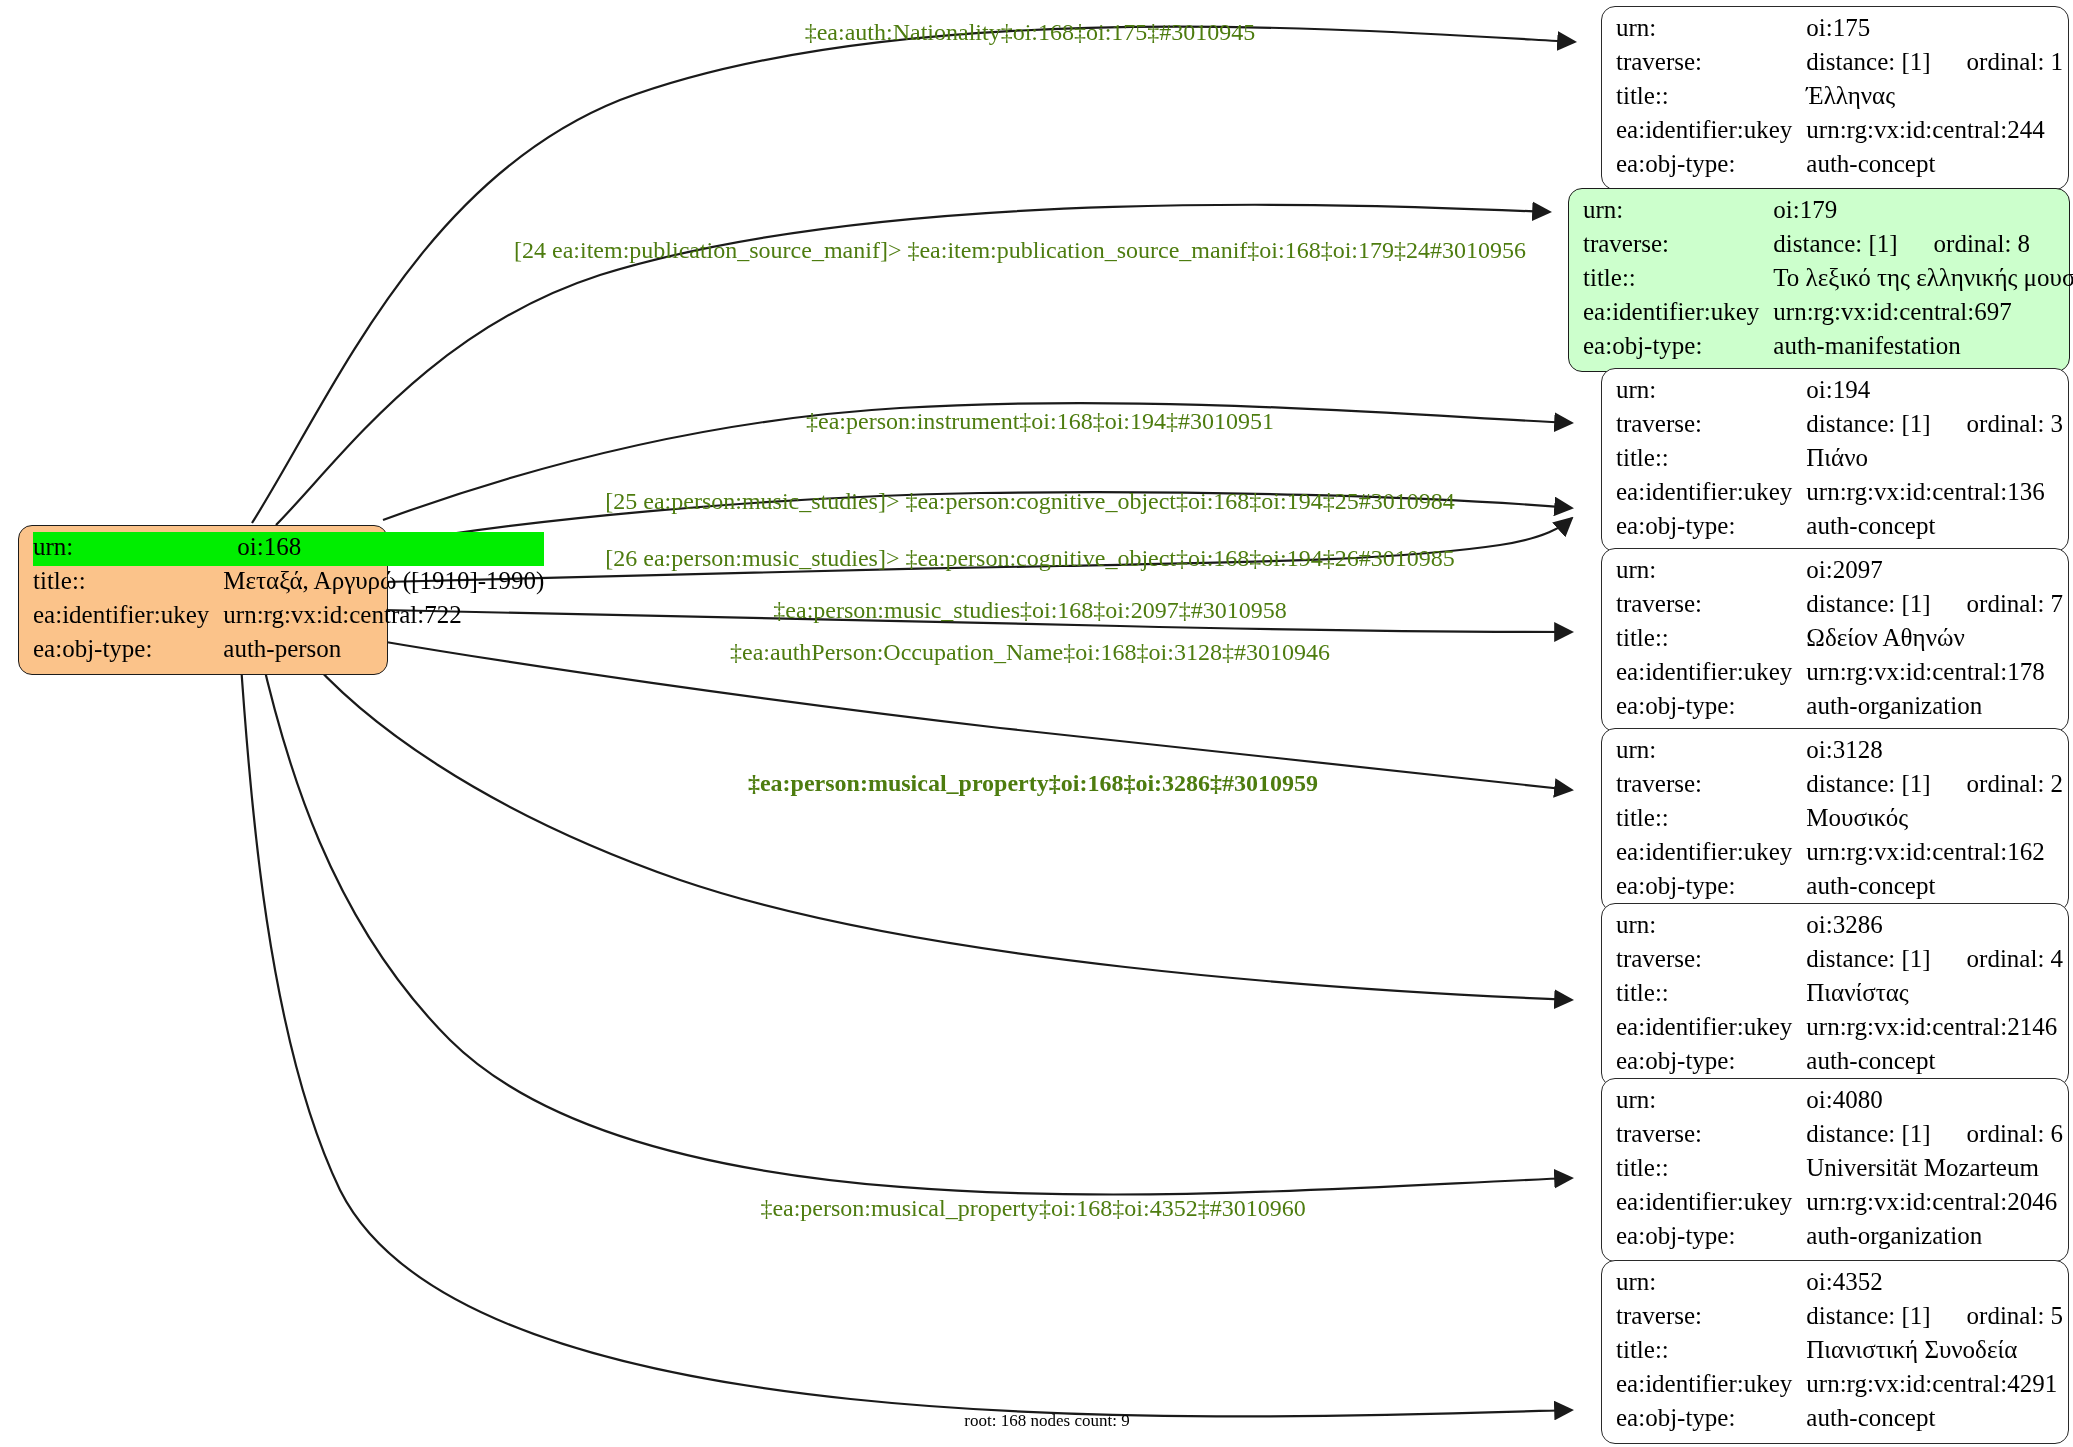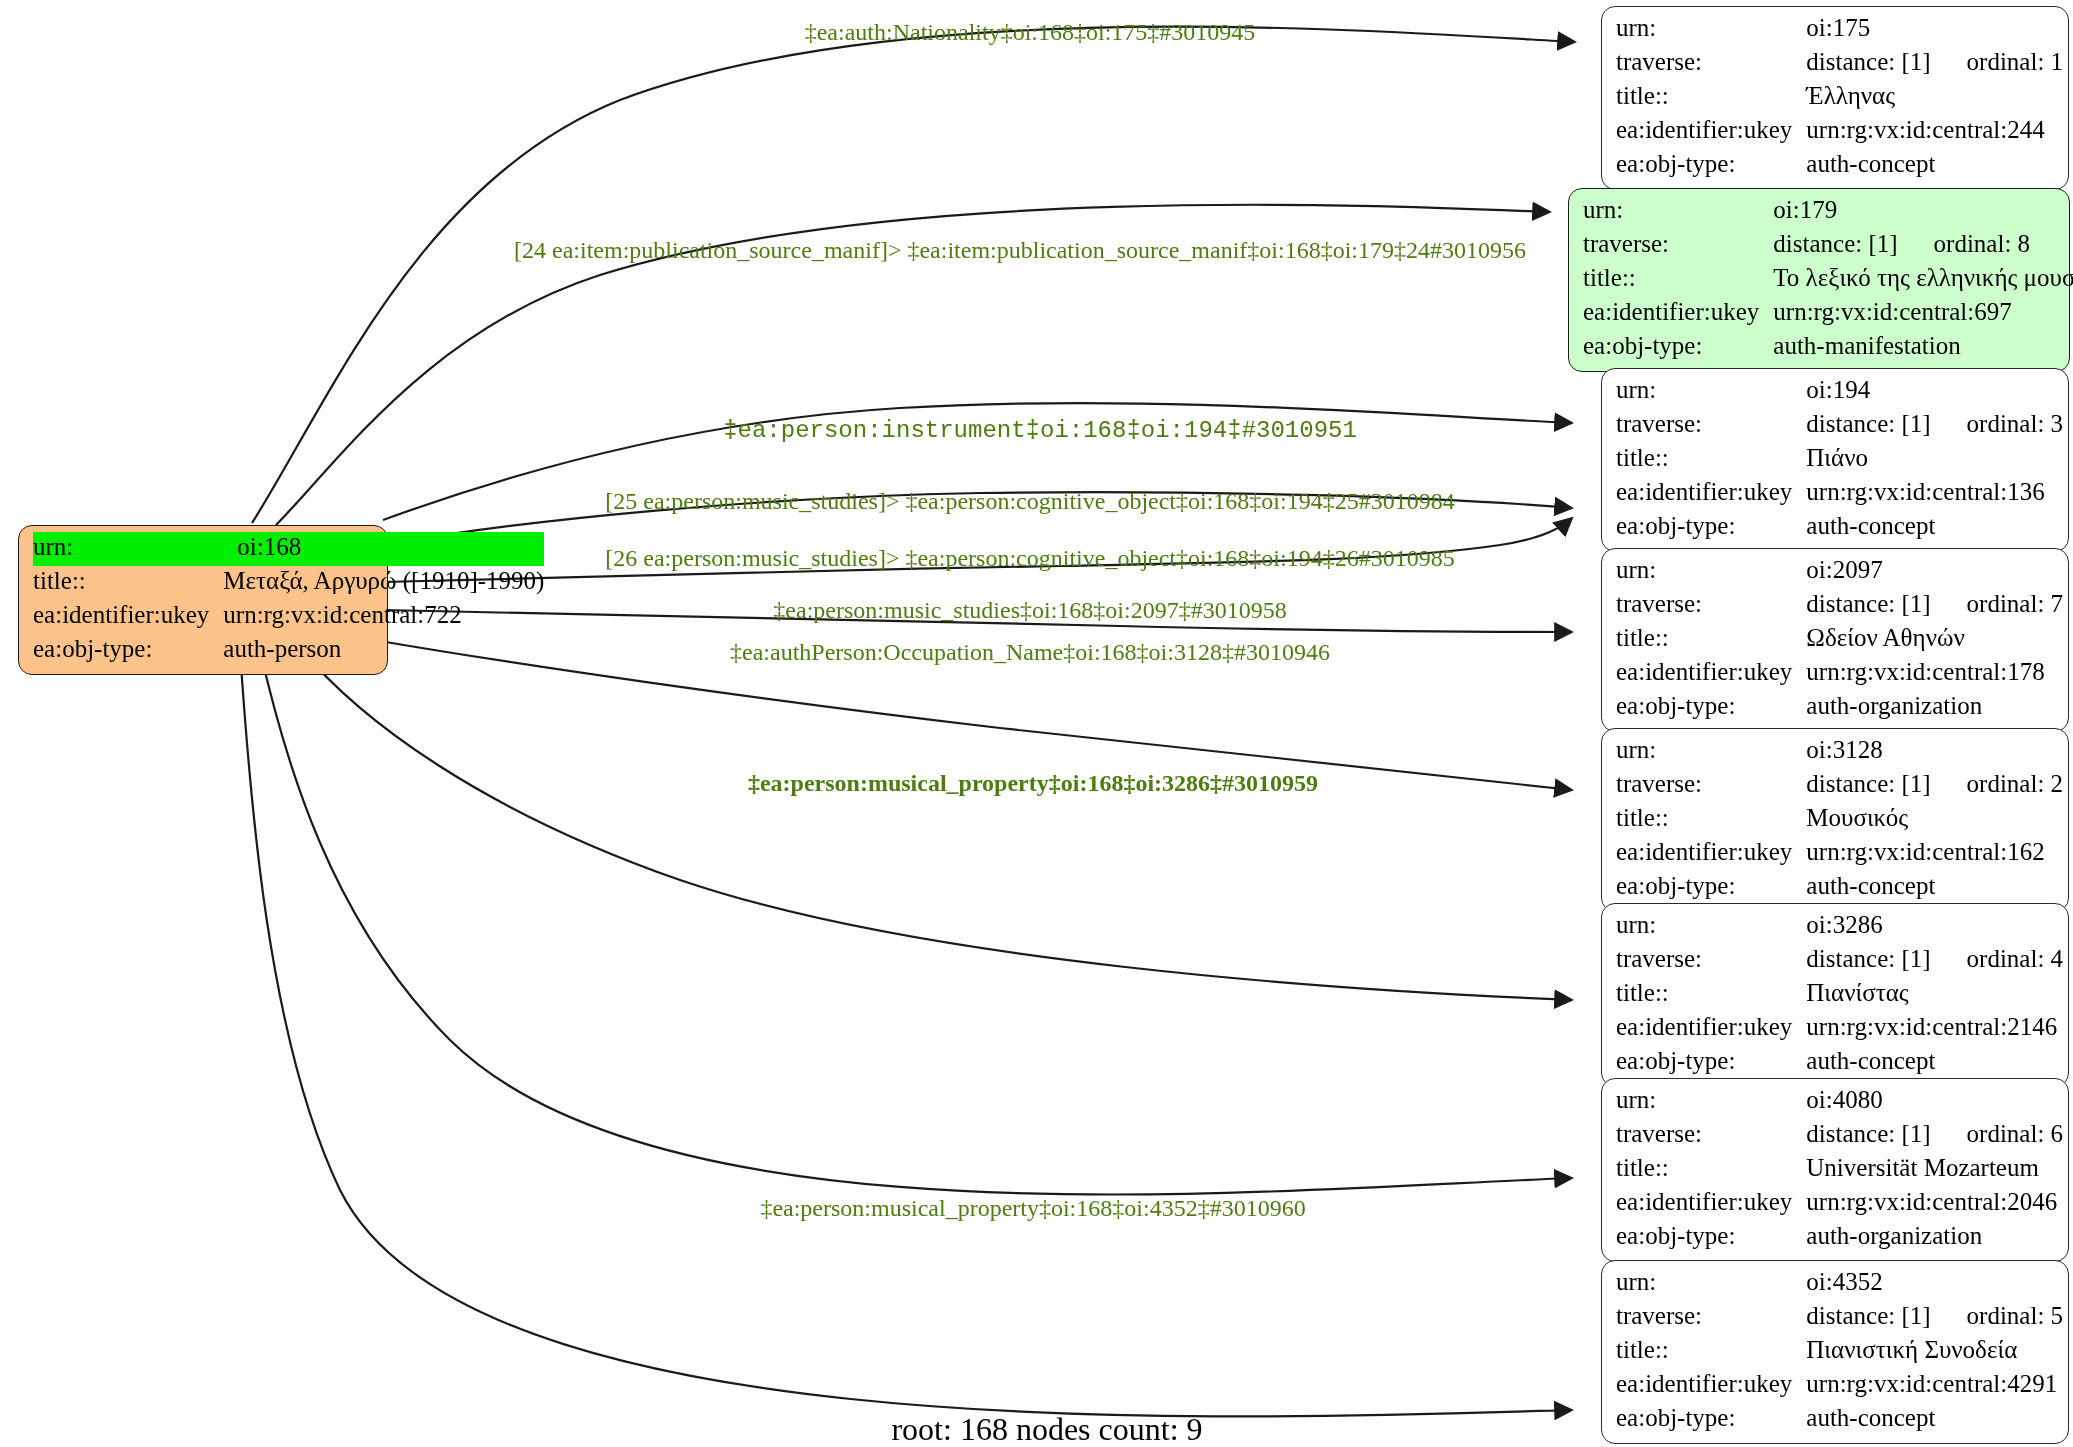--- a/index.html
+++ b/index.html
@@ -78,21 +78,21 @@
   .edge-label {
     position: absolute;
     font-size: 24px;
     line-height: 28px;
     white-space: nowrap;
     color: #4d7c0f;
     transform: translateX(-50%);
   }
   .caption {
     position: absolute;
-    font-size: 32px;
+    font-size: 17px;
     white-space: nowrap;
     transform: translateX(-50%);
   }
 </style>
 </head>
 <body>
 
 <div id="canvas">
 
   <svg id="edge-layer" viewBox="0 0 2073 1447">
@@ -365,21 +365,21 @@
       <tr>
         <td class="key">ea:obj-type:</td>
         <td class="val">auth-concept</td>
       </tr>
     </tbody>
       </table>
   </div>
 
   <div class="edge-label" style="left:1030px; top:18px;">‡ea:auth:Nationality‡oi:168‡oi:175‡#3010945</div>
   <div class="edge-label" style="left:1020px; top:236px;">[24 ea:item:publication_source_manif]&gt; ‡ea:item:publication_source_manif‡oi:168‡oi:179‡24#3010956</div>
-  <div class="edge-label" style="left:1040px; top:417px;font-family:Liberation Mono, monospace;">‡ea:person:instrument‡oi:168‡oi:194‡#3010951</div>
+  <div class="edge-label" style="left:1040px; top:407px;">‡ea:person:instrument‡oi:168‡oi:194‡#3010951</div>
   <div class="edge-label" style="left:1030px; top:487px;">[25 ea:person:music_studies]&gt; ‡ea:person:cognitive_object‡oi:168‡oi:194‡25#3010984</div>
   <div class="edge-label" style="left:1030px; top:544px;">[26 ea:person:music_studies]&gt; ‡ea:person:cognitive_object‡oi:168‡oi:194‡26#3010985</div>
   <div class="edge-label" style="left:1030px; top:596px;">‡ea:person:music_studies‡oi:168‡oi:2097‡#3010958</div>
   <div class="edge-label" style="left:1030px; top:638px;">‡ea:authPerson:Occupation_Name‡oi:168‡oi:3128‡#3010946</div>
   <div class="edge-label" style="left:1033px; top:769px;font-weight:bold;">‡ea:person:musical_property‡oi:168‡oi:3286‡#3010959</div>
   <div class="edge-label" style="left:1033px; top:1194px;">‡ea:person:musical_property‡oi:168‡oi:4352‡#3010960</div>
 
   <div class="caption" style="left:1047px; top:1411px;">root: 168 nodes count: 9</div>
 
 </div>

